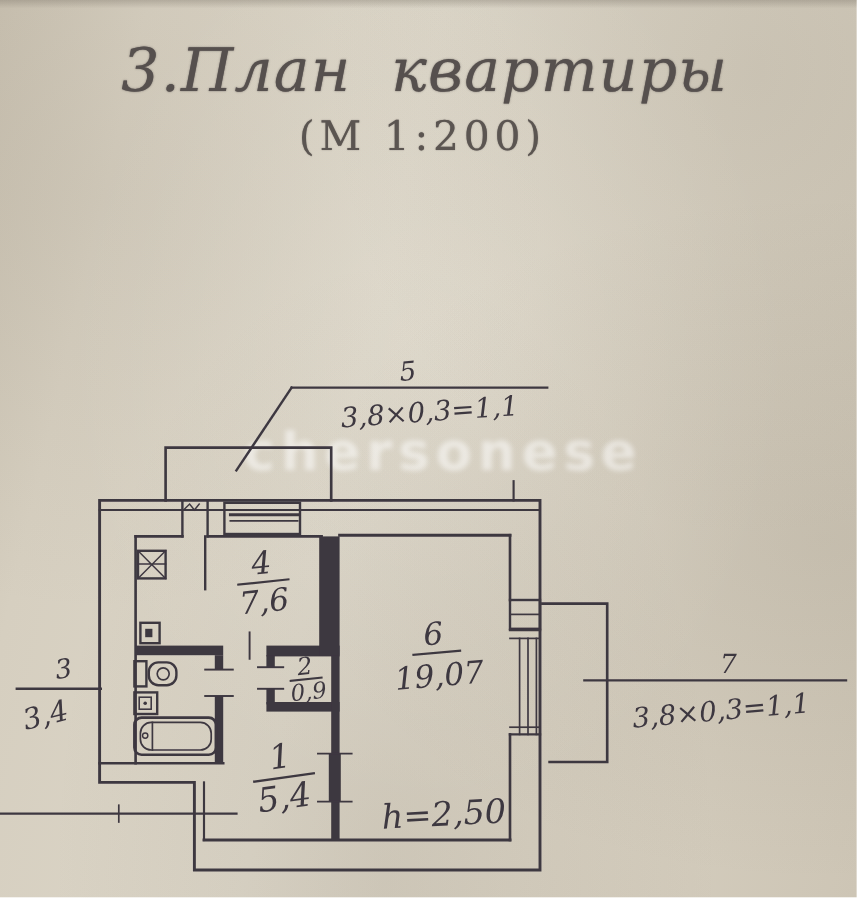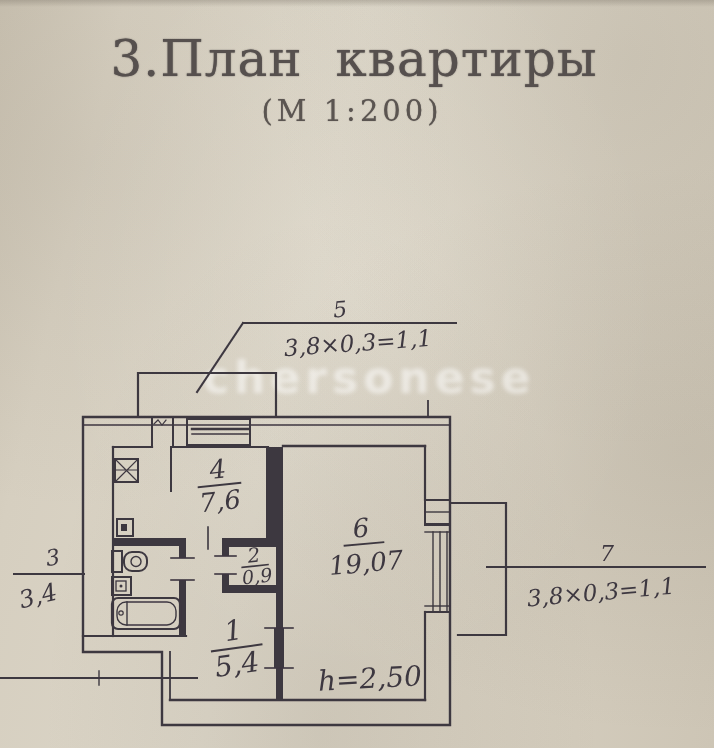--- a/index.html
+++ b/index.html
@@ -17,25 +17,26 @@
       radial-gradient(ellipse at 50% 40%, rgba(255,252,244,0.18), transparent 60%),
       linear-gradient(103deg,#c9c1b1 0%, #d6cfc0 14%, #dcd6c8 42%, #d7d0c1 68%, #cdc5b5 100%);
   }
   .title{
     position:absolute; top:30px; left:0; right:6px;
     text-align:center;
     font-size:50px; color:#56504e;
     letter-spacing:1px; word-spacing:16px;
     text-shadow:0 0 1px rgba(86,80,78,0.85), 0 0 2px rgba(86,80,78,0.25);
     white-space:nowrap;
+    font-style:italic;
   }
   .scale-note{
     position:absolute; top:94px; left:0; right:10px;
     text-align:center;
-    font-size:29px; color:#5b5551;
+    font-size:34px; color:#5b5551;
     letter-spacing:4px;
     text-shadow:0 0 1px rgba(91,85,81,0.8);
   }
   .watermark{
     position:absolute; left:203px; top:352px;
     font-family:"DejaVu Sans","Liberation Sans",sans-serif;
     font-weight:bold; font-size:44px; letter-spacing:5px;
     color:rgba(255,255,255,0.52);
     filter:blur(2px);
     user-select:none;

